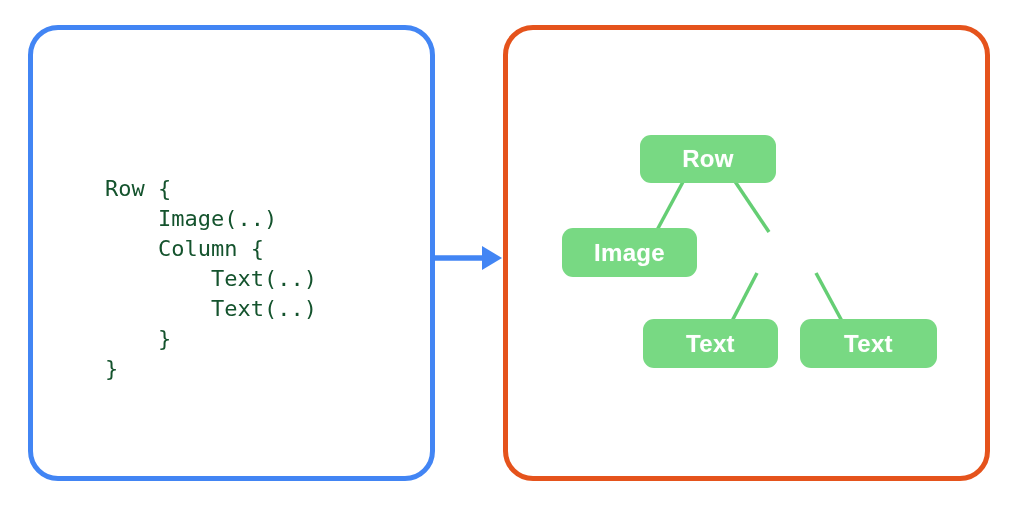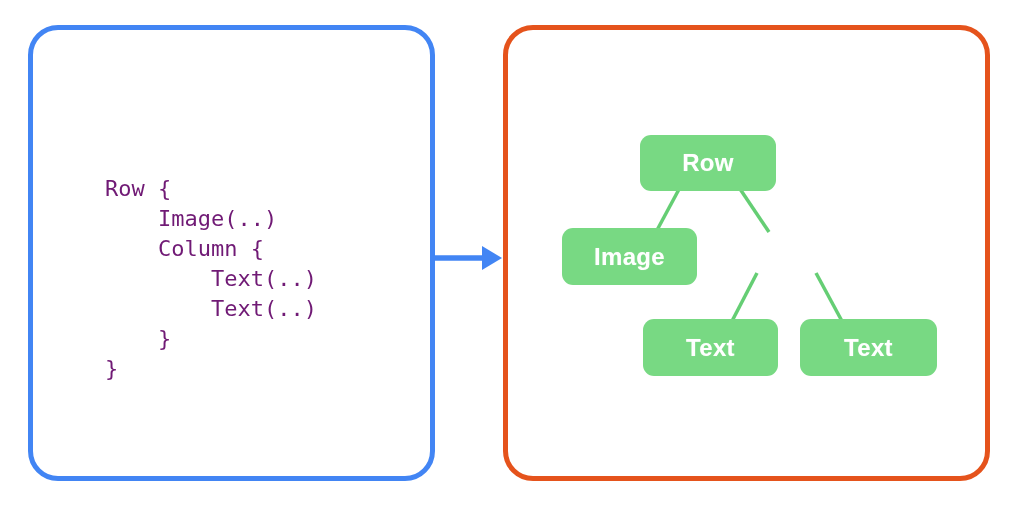--- a/index.html
+++ b/index.html
@@ -29,21 +29,21 @@
     background: #ffffff;
   }
   .code-pre {
     position: absolute;
     left: 105px;
     top: 174px;
     margin: 0;
     font-family: "DejaVu Sans Mono", "Liberation Mono", monospace;
     font-size: 22px;
     line-height: 30px;
-    color: #701a75;
+    color: #14532d;
     white-space: pre;
   }
 
   
   .arrow-svg {
     position: absolute;
     left: 433px;
     top: 243px;
     width: 70px;
     height: 30px;
@@ -67,34 +67,34 @@
     left: 0;
     top: 0;
     width: 1014px;
     height: 506px;
     pointer-events: none;
   }
 
   .node {
     position: absolute;
     box-sizing: border-box;
-    height: 57px;
+    height: 49px;
     background: #78D983;
     border-radius: 11px;
     color: #ffffff;
     font-family: "Liberation Sans", sans-serif;
     font-size: 24px;
     font-weight: 700;
     letter-spacing: 0.3px;
     display: flex;
     align-items: center;
     justify-content: center;
     text-shadow: 0 0 1px rgba(255,255,255,0.4);
   }
-  .node-row    { left: 640px; top: 135px; width: 136px; height: 56px; }
+  .node-row    { left: 640px; top: 135px; width: 136px; height: 48px; }
   .node-image  { left: 562px; top: 228px; width: 135px; }
   .node-column { left: 718px; top: 228px; width: 135px; }
   .node-text1  { left: 643px; top: 319px; width: 135px; }
   .node-text2  { left: 800px; top: 319px; width: 137px; }
 </style>
 </head>
 <body>
 
 <div class="canvas">
 

